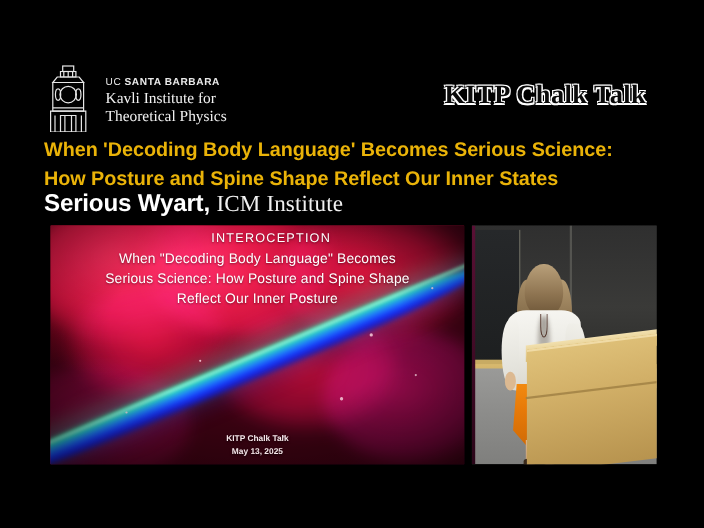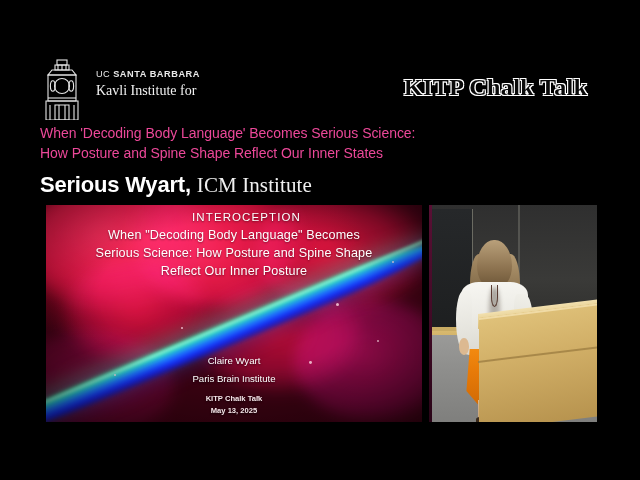--- a/index.html
+++ b/index.html
@@ -41,22 +41,22 @@
     text-shadow:
        0 0 1px #fff, 0 0 1px #fff,
        1px 1px 0 #ffffff, -1px 1px 0 #ffffff,
        1px -1px 0 #ffffff, -1px -1px 0 #ffffff;
     white-space:nowrap;
   }
 
   
   .headline {
     position:absolute; left:40px; top:124px; width:560px;
-    font-size:14px; font-weight:400; line-height:1.42;
-    color:#ec4899; letter-spacing:-0.05px;
+    font-size:18px; font-weight:700; line-height:1.42;
+    color:#eab308; letter-spacing:-0.05px;
   }
   .headline .hl-line { display:block; white-space:nowrap; }
 
   
   .speaker-line {
     position:absolute; left:40px; top:172px;
     white-space:nowrap; display:flex; align-items:baseline;
   }
   .speaker-name {
     font-size:22px; font-weight:700; color:#ffffff;
@@ -330,20 +330,21 @@
         <path d="M8 43 h32 v19 h-32 z"></path>
         <path d="M17 47 h14 v15 h-14 z"></path>
         <path d="M12 47 v15 M36 47 v15"></path>
         <path d="M21 47 v15 M27 47 v15"></path>
       </g>
     </svg>
     <div class="logo-text">
       <div class="logo-uc"><span class="uc-light">UC</span> <span class="uc-bold">SANTA BARBARA</span></div>
       <div class="logo-kavli">
         <span>Kavli Institute for</span><br>
+        <span>Theoretical Physics</span>
       </div>
     </div>
   </div>
 
   <div class="chalk-talk">KITP Chalk Talk</div>
 
   <div class="headline">
     <span class="hl-line">When 'Decoding Body Language' Becomes Serious Science:</span>
     <span class="hl-line">How Posture and Spine Shape Reflect Our Inner States</span>
   </div>
@@ -381,24 +382,20 @@
 
       <div class="bg-vignette"></div>
     </div>
 
     <div class="slide-content">
       <div class="slide-heading">INTEROCEPTION</div>
       <div class="slide-title">
         <span class="st-line">When "Decoding Body Language" Becomes</span>
         <span class="st-line">Serious Science: How Posture and Spine Shape</span>
         <span class="st-line">Reflect Our Inner Posture</span>
-      </div>
-      <div class="slide-author">
-        <div>Claire Wyart</div>
-        <div>Paris Brain Institute</div>
       </div>
       <div class="slide-footer">
         <div>KITP Chalk Talk</div>
         <div>May 13, 2025</div>
       </div>
     </div>
   </div>
 
   <div class="photo">
     <div class="ph-wall"></div>

